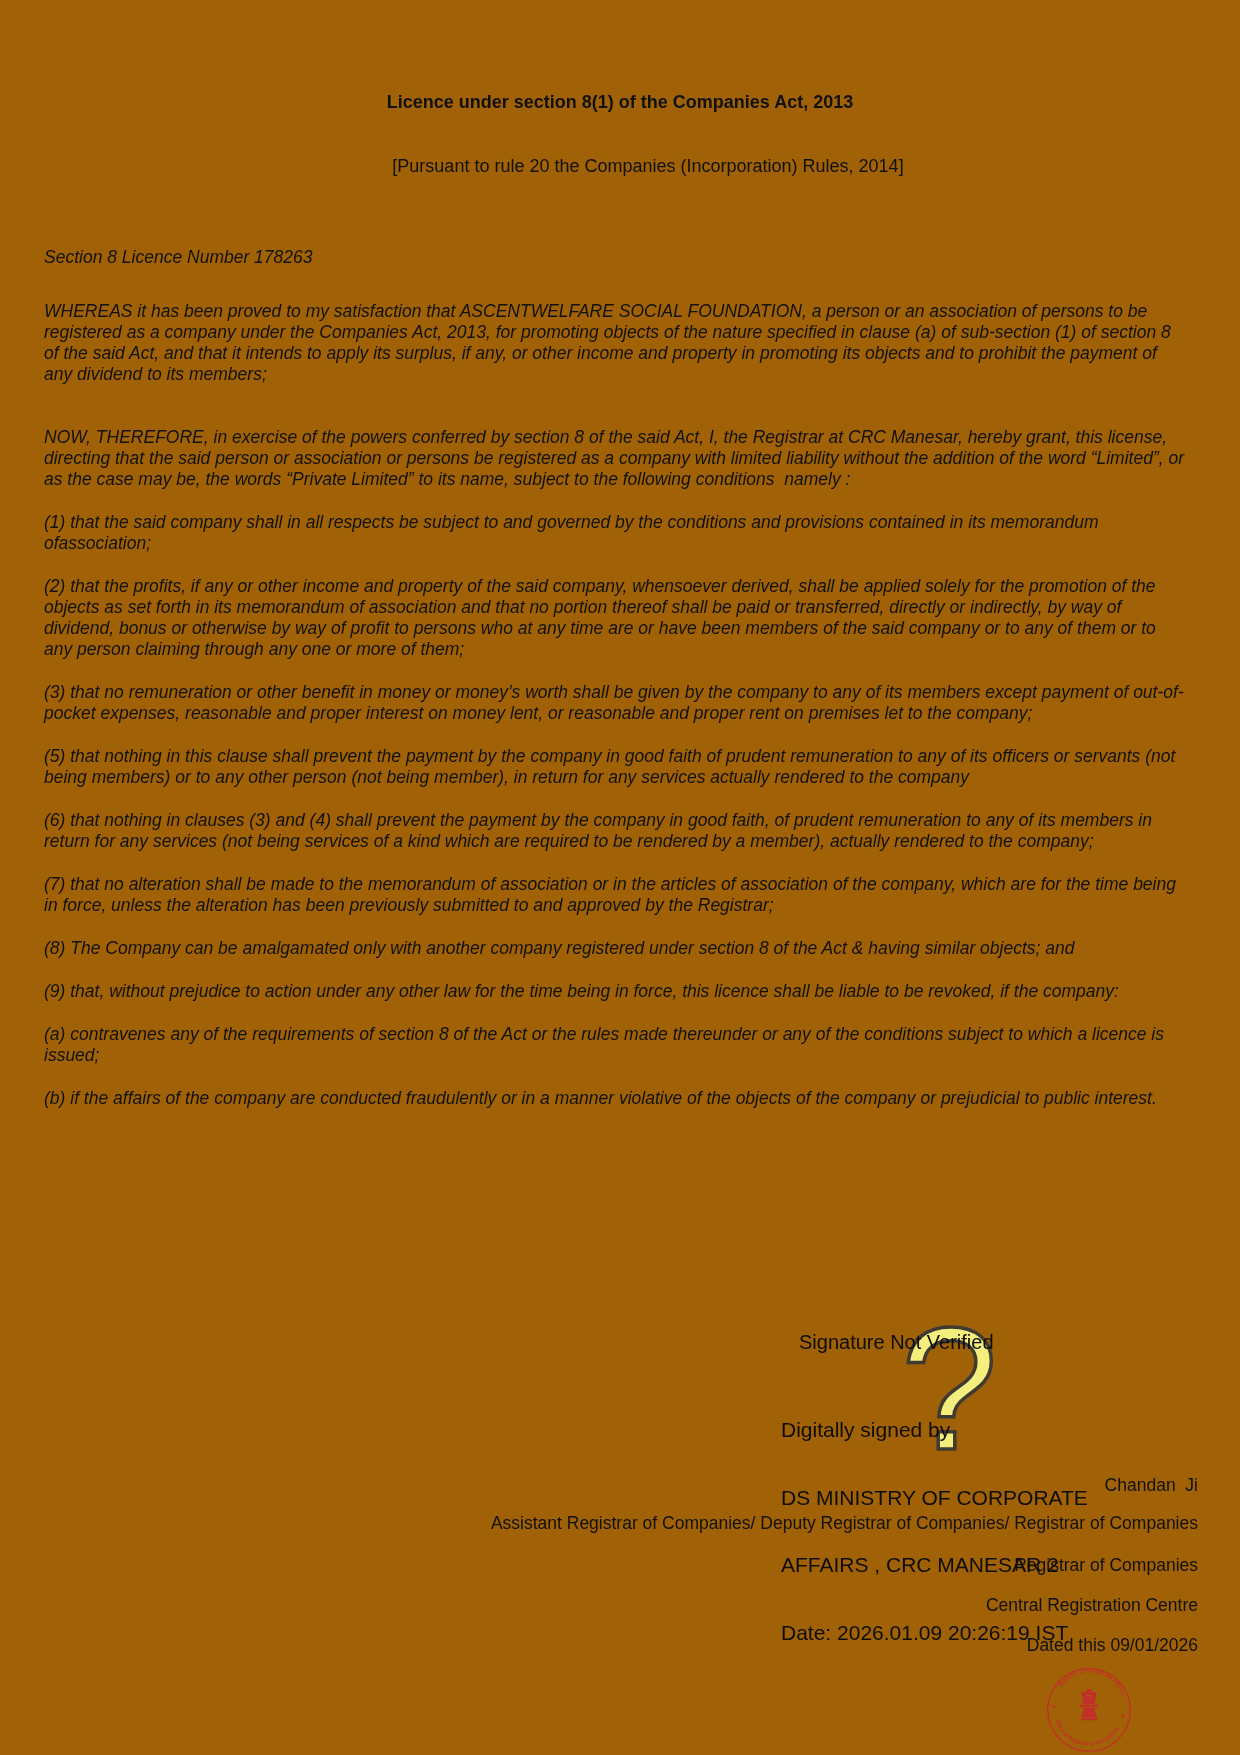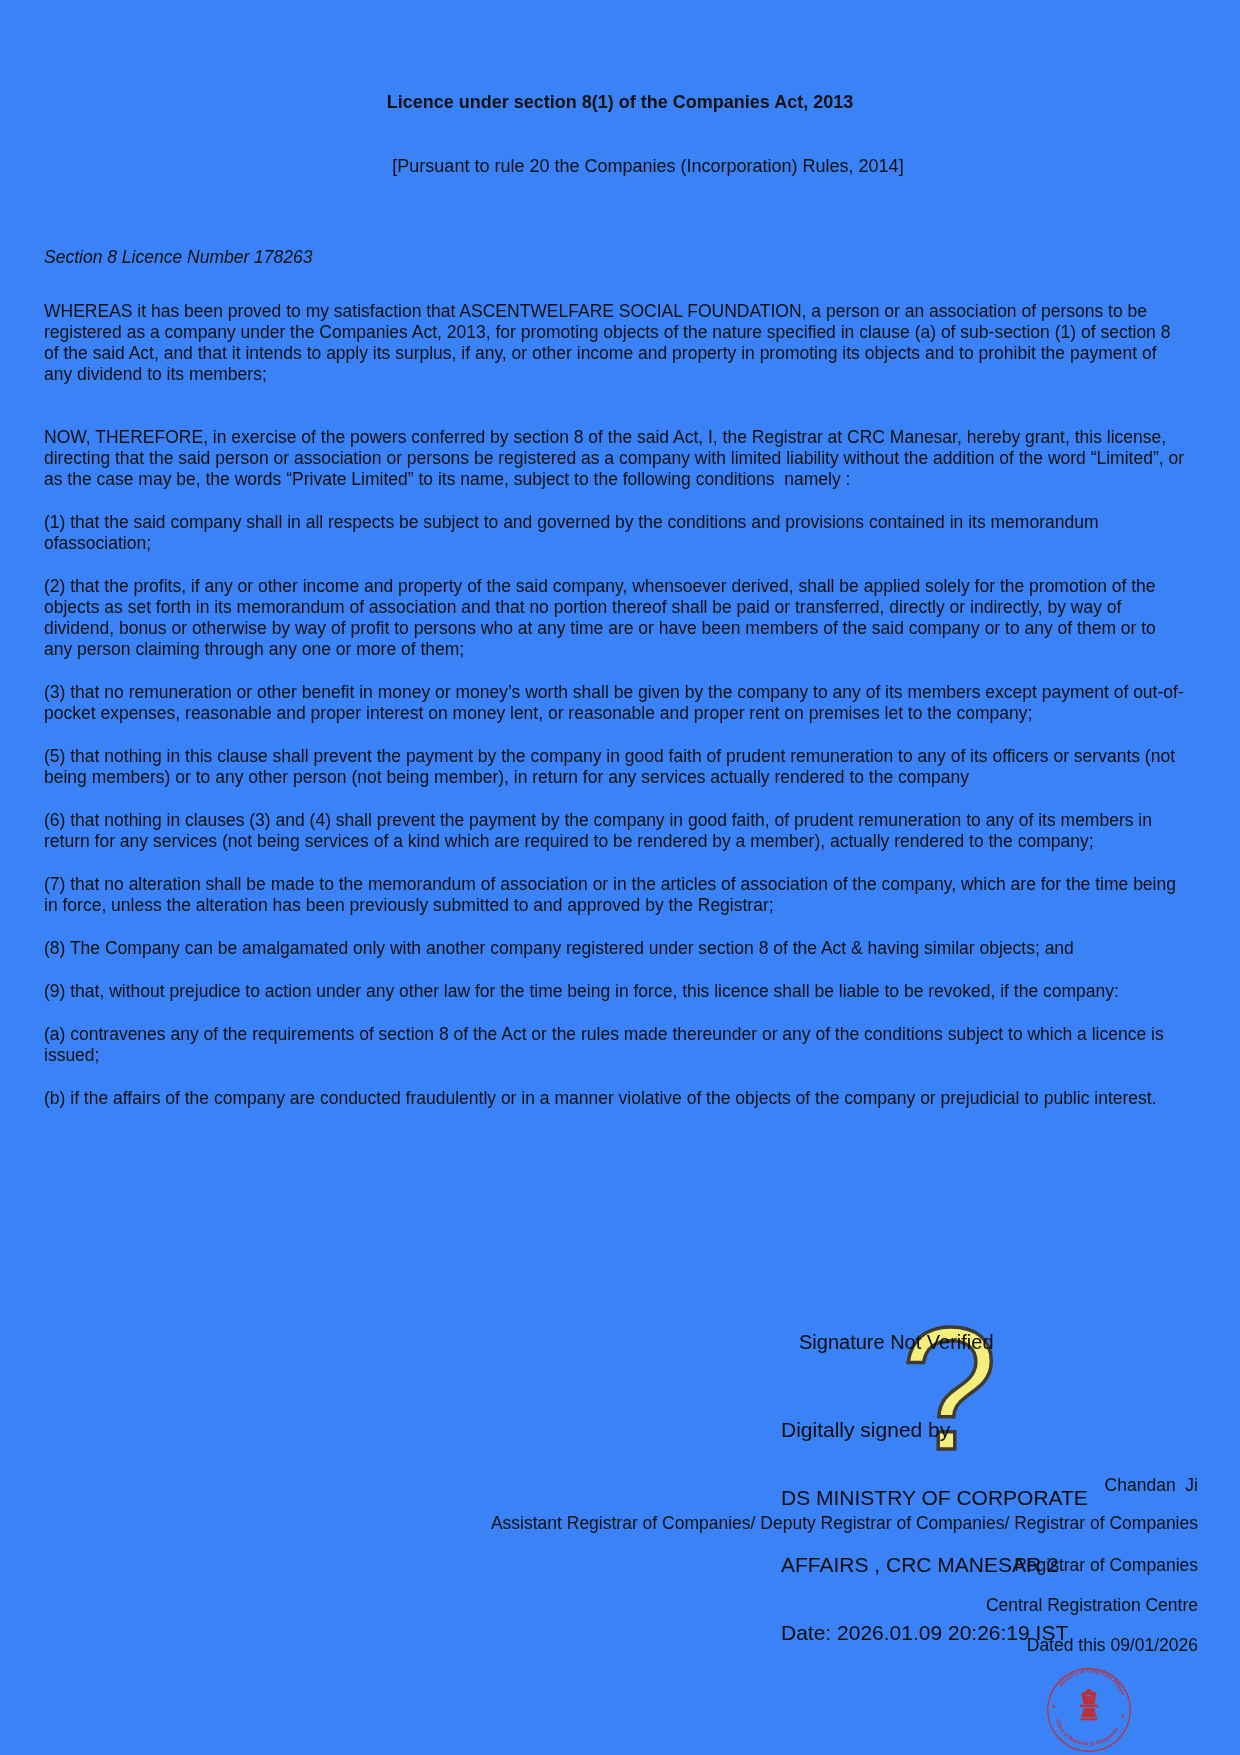--- a/index.html
+++ b/index.html
@@ -1,20 +1,20 @@
 <!DOCTYPE html>
 <html><head>
 <meta charset="utf-8">
 <style>
   html, body { margin: 0; padding: 0; background: #ffffff; }
   .page {
     position: relative;
     width: 1240px;
     height: 1755px;
-    background: #3b82f6;
+    background: #a16207;
     overflow: hidden;
     font-family: "Liberation Sans", sans-serif;
     color: #111111;
   }
   .doc-title {
     position: absolute;
     top: 92px; left: 0; width: 100%;
     text-align: center;
     font-size: 18px;
     font-weight: bold;
@@ -32,20 +32,21 @@
     top: 247px; left: 44px;
     font-size: 17.5px;
     font-style: italic;
   }
   .body-text {
     position: absolute;
     top: 301px; left: 44px;
     width: 1142px;
     font-size: 17.5px;
     line-height: 21px;
+    font-style: italic;
   }
   .para { margin: 0 0 22px 0; white-space: pre-wrap; }
   .para.gap-xl { margin-bottom: 42px; }
   .para.gap-lg { }
 
   .sig-qmark {
     position: absolute;
     left: 901px; top: 1302px;
     font-size: 174px;
     line-height: 1;

